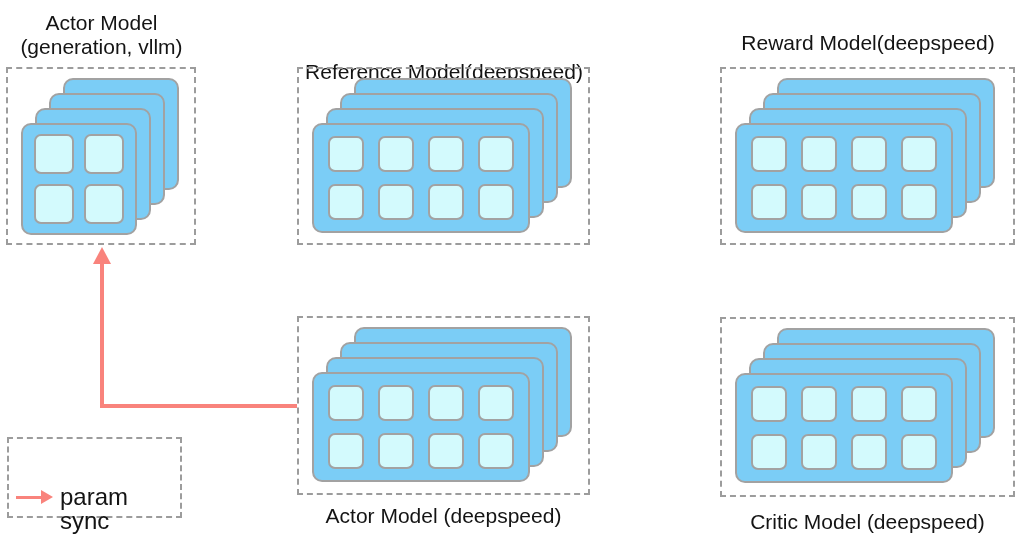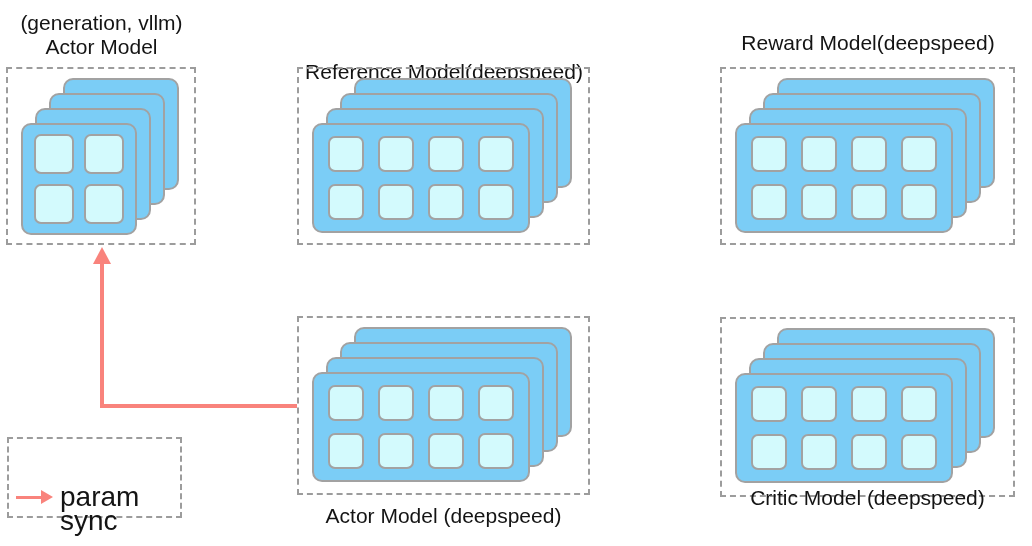--- a/index.html
+++ b/index.html
@@ -52,30 +52,30 @@
     border-left:9px solid transparent;
     border-right:9px solid transparent;
     border-bottom:17px solid var(--arrow-red,#f9837c);
   }
   .arrowhead-right {
     position:absolute; width:0; height:0;
     border-top:7px solid transparent;
     border-bottom:7px solid transparent;
     border-left:12px solid var(--arrow-red,#f9837c);
   }
-  .legend-label { position:absolute; font-size:28px; line-height:24px; color:var(--text,#141414); }
+  .legend-label { position:absolute; font-size:24px; line-height:24px; color:var(--text,#141414); }
 </style>
 </head>
 <body>
 
 <div class="canvas">
 
   <div class="title" style="left:0px; top:11px; width:203px;">
+    <div>Actor Model</div>
     <div>(generation, vllm)</div>
-    <div>Actor Model</div>
   </div>
   <div class="dashed-box sq" style="left:6px; top:67px; width:190px; height:178px;">
     <div class="card p3"></div>
     <div class="card p2"></div>
     <div class="card p1"></div>
     <div class="card front">
       <div class="cell"></div>
       <div class="cell"></div>
       <div class="cell"></div>
       <div class="cell"></div>
@@ -141,21 +141,21 @@
       <div class="cell"></div>
       <div class="cell"></div>
       <div class="cell"></div>
       <div class="cell"></div>
       <div class="cell"></div>
       <div class="cell"></div>
       <div class="cell"></div>
       <div class="cell"></div>
     </div>
   </div>
-  <div class="label" style="left:720px; top:486px; width:295px;">Critic Model (deepspeed)</div>
+  <div class="label" style="left:720px; top:510px; width:295px;">Critic Model (deepspeed)</div>
 
   <div class="arrowhead-up" style="left:93px; top:247px;"></div>
   <div class="vline" style="left:100px; top:262px; width:4px; height:146px;"></div>
   <div class="hline" style="left:100px; top:404px; width:197px; height:4px;"></div>
 
   <div class="dashed-box" style="left:7px; top:437px; width:175px; height:81px;">
     <div class="hline" style="left:7px; top:57px; width:25px; height:3px;"></div>
     <div class="arrowhead-right" style="left:32px; top:51px;"></div>
     <div class="legend-label" style="left:51px; top:46px;">param sync</div>
   </div>

